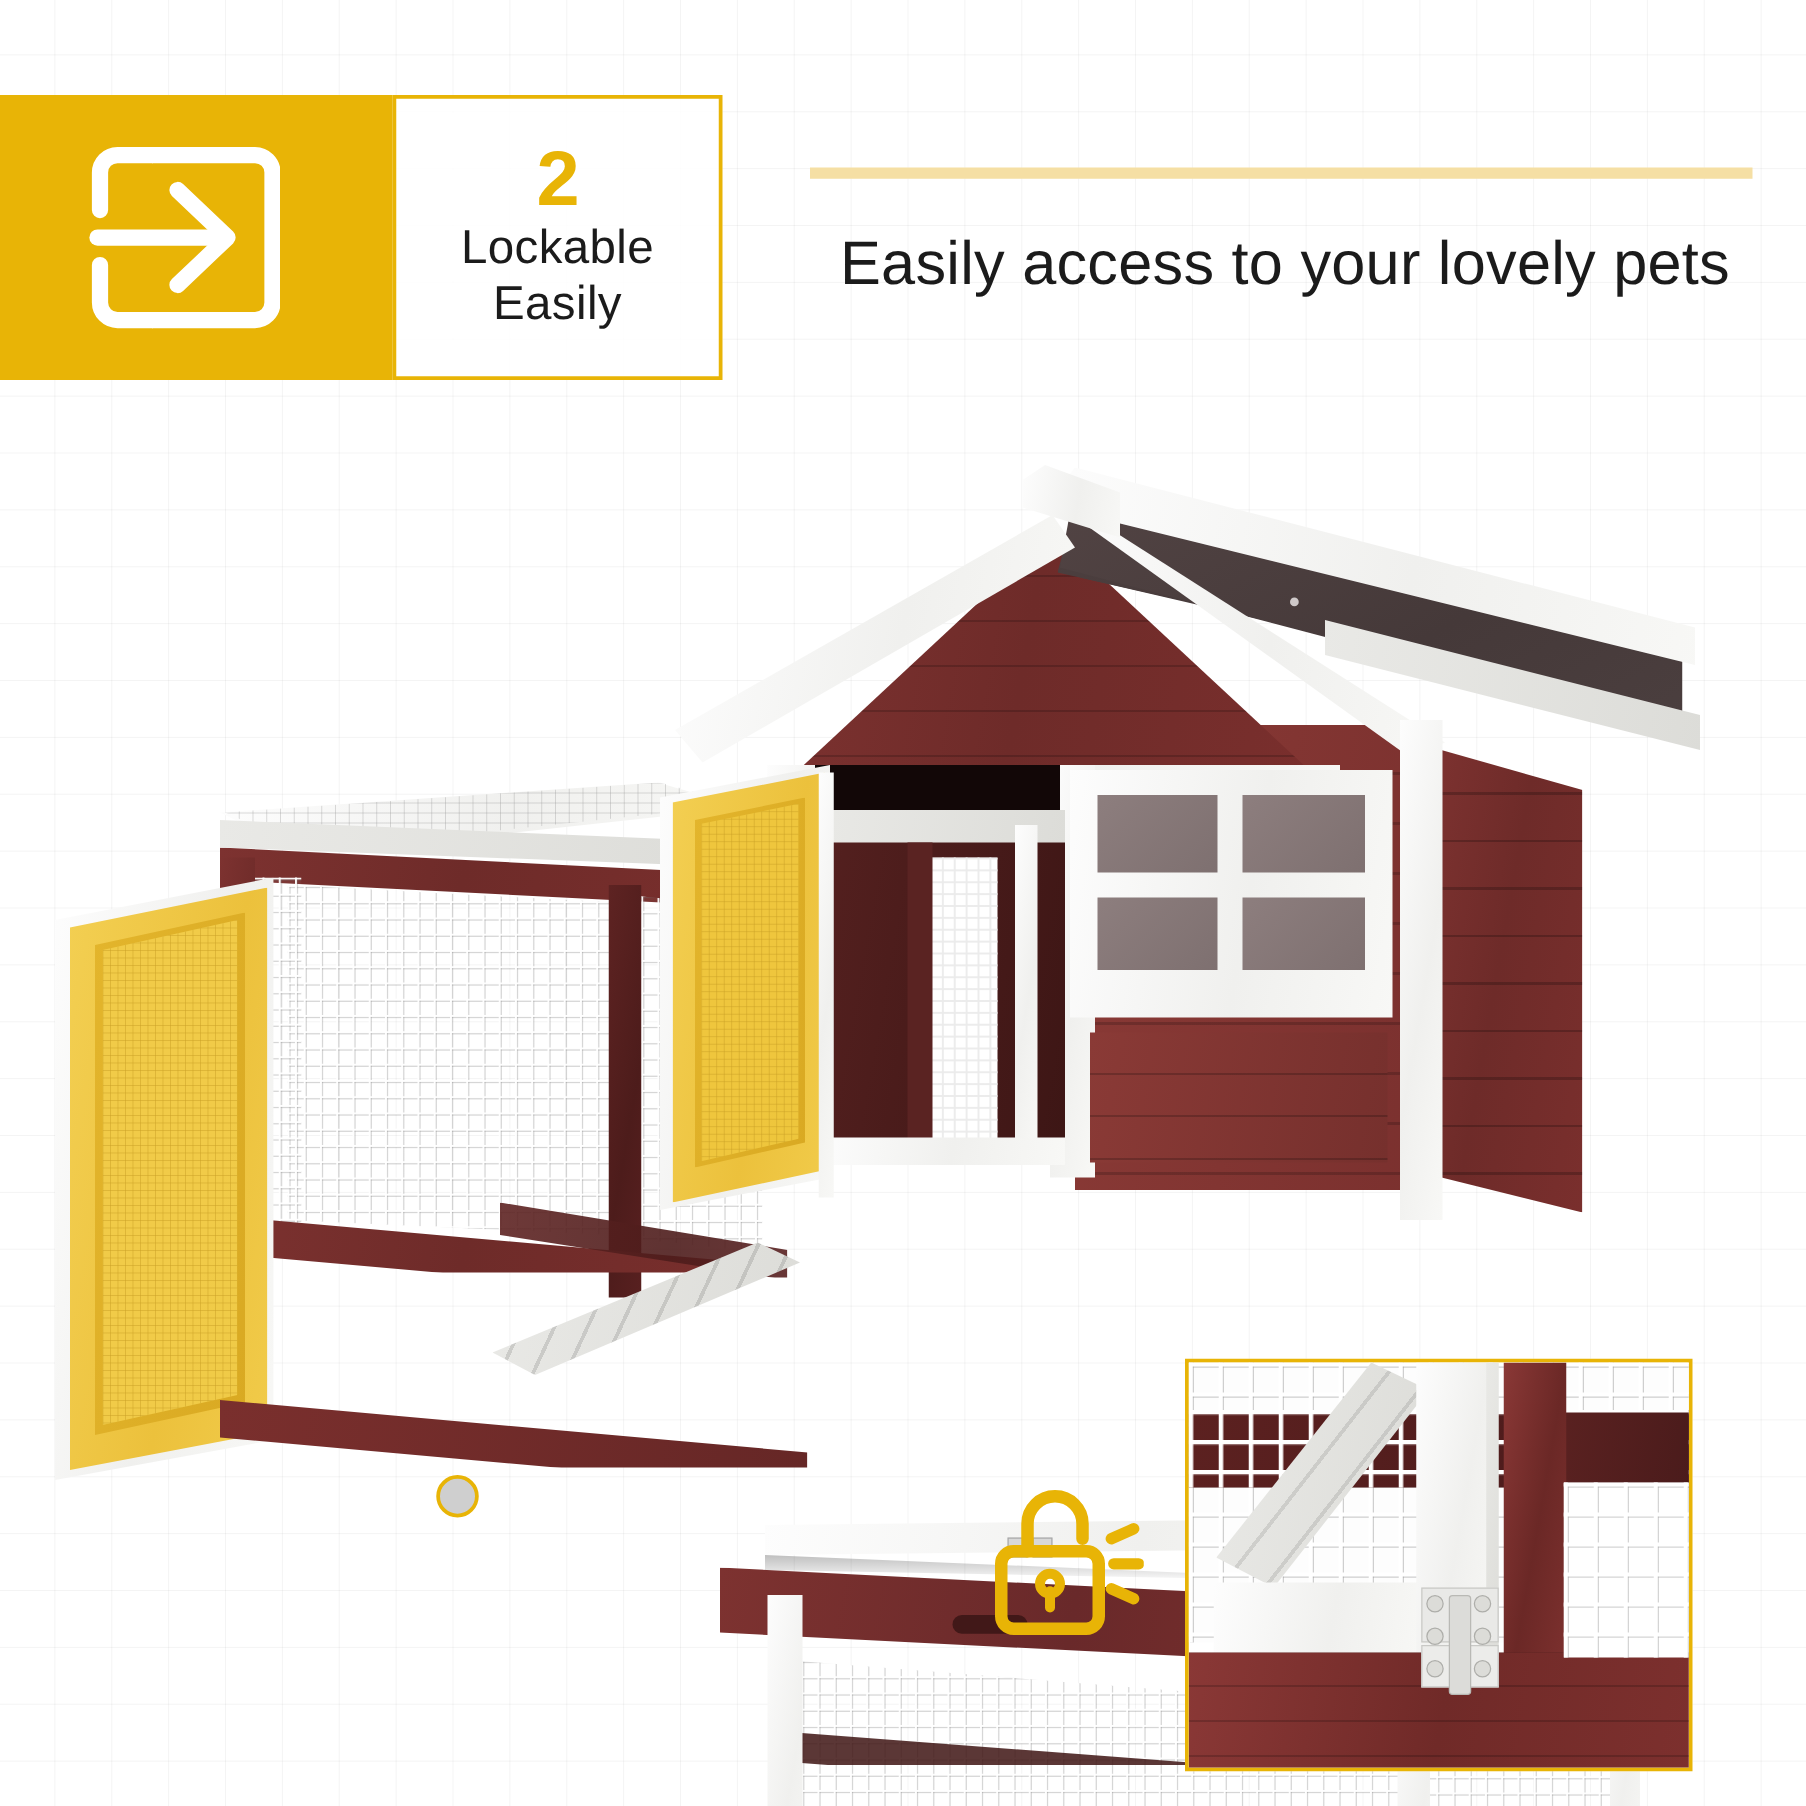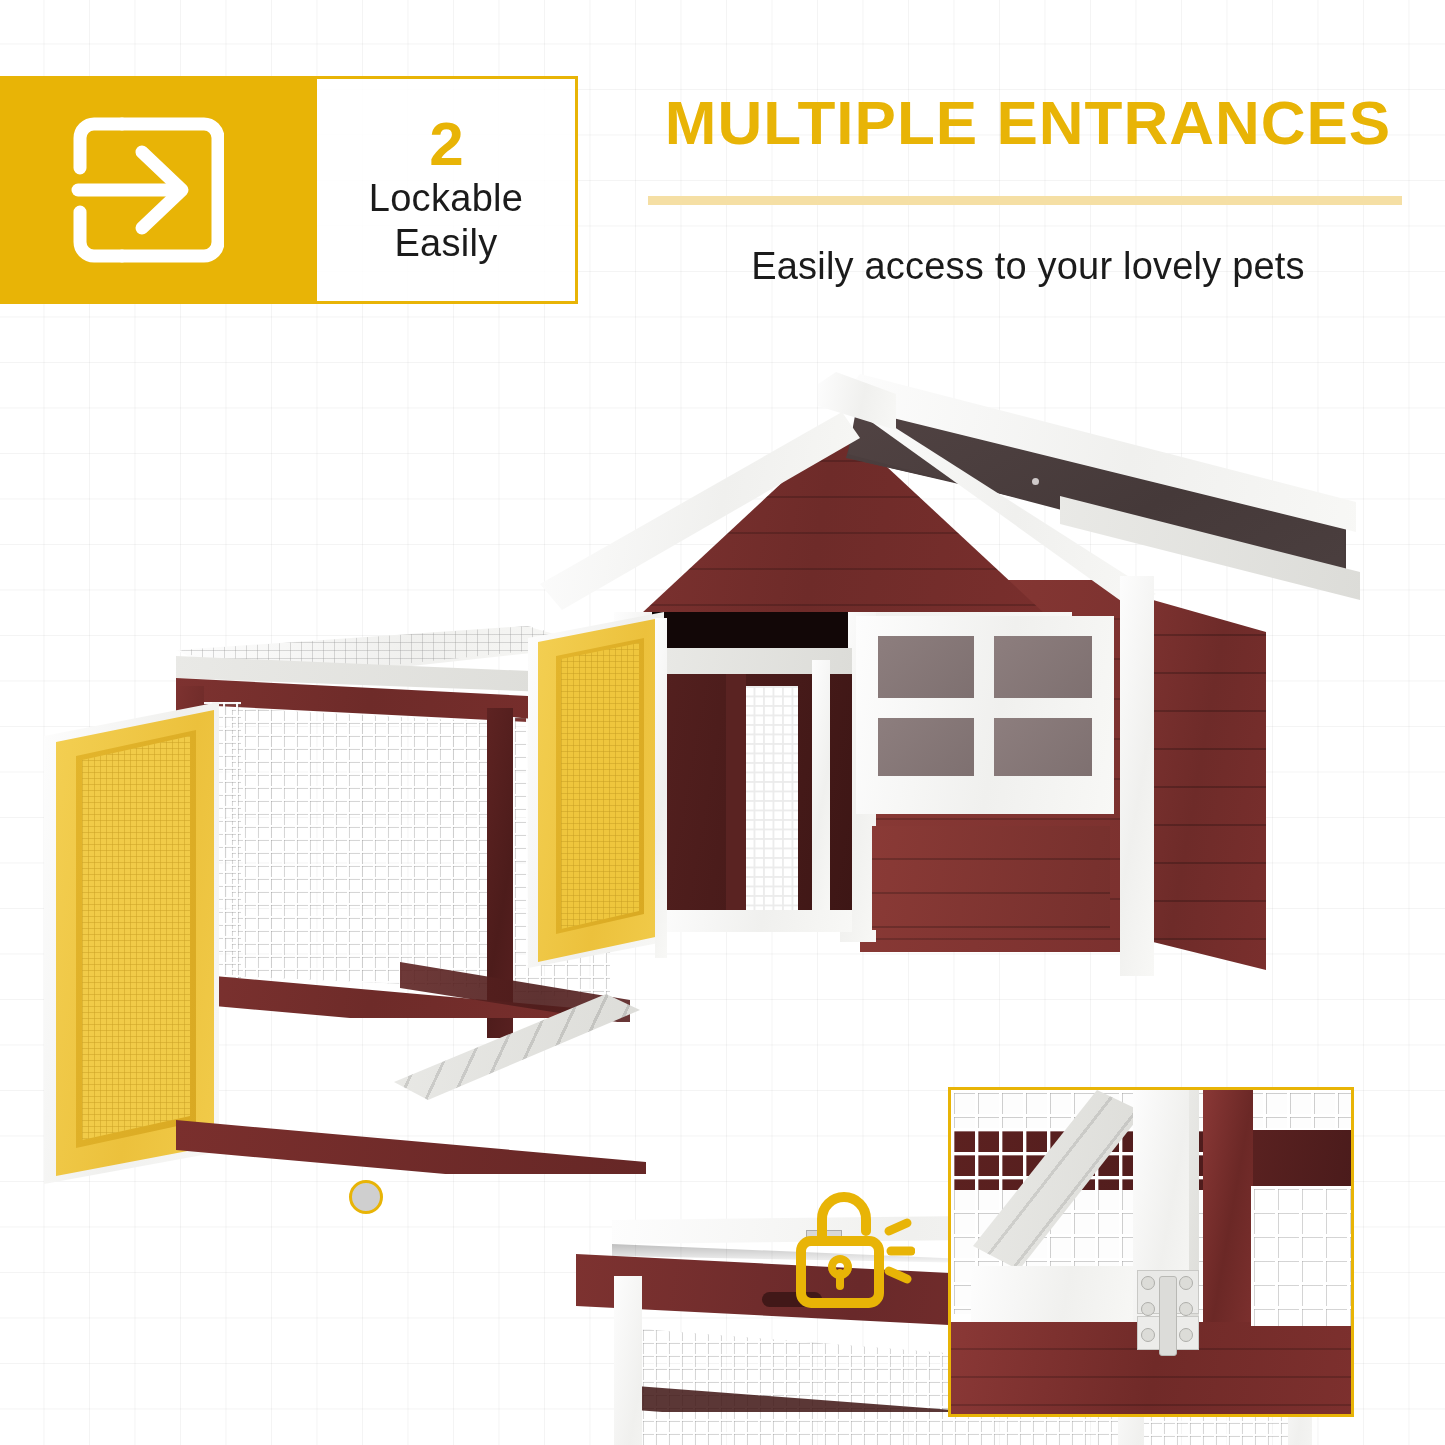--- a/index.html
+++ b/index.html
@@ -53,21 +53,21 @@
   #headline-block{position:absolute;left:648px;top:92px;width:760px;}
   #headline{
     font-size:62px;font-weight:bold;color:#e8b406;
     letter-spacing:1px;line-height:1;margin:0;
     text-align:center;white-space:nowrap;
   }
   #headline-rule{
     margin:42px 0 0 0;height:9px;width:754px;background:#f5dfa4;
   }
   #subheadline{
-    margin:40px 0 0 0;font-size:38px;color:#1b1b1b;
+    margin:40px 0 0 0;font-size:49px;color:#1b1b1b;
     font-weight:300;text-align:center;letter-spacing:0.2px;
   }
 
   
   #stage{position:absolute;left:0;top:330px;width:1445px;height:1115px;}
   .pc{position:absolute;}              
 
   
   .wood       {background:linear-gradient(100deg,#7d3230 0%,#6e2b29 45%,#7a2f2d 100%);}
   .wood-dk    {background:linear-gradient(100deg,#5e2322 0%,#4d1c1b 60%,#582020 100%);}
@@ -131,21 +131,20 @@
       </svg>
     </div>
     <div id="badge-box">
       <div id="badge-count">2</div>
       <div class="badge-line">Lockable</div>
       <div class="badge-line">Easily</div>
     </div>
   </div>
 
   <div id="headline-block">
-    <h1 id="headline">MULTIPLE ENTRANCES</h1>
     <div id="headline-rule"></div>
     <p id="subheadline">Easily access to your lovely pets</p>
   </div>
 
 </div>
 
 <div id="stage">
 
   <div class="pc wood" style="left:1146px;top:268px;width:120px;height:372px;
               clip-path:polygon(0 0,100% 34px,100% 100%,0 92%);"></div>

